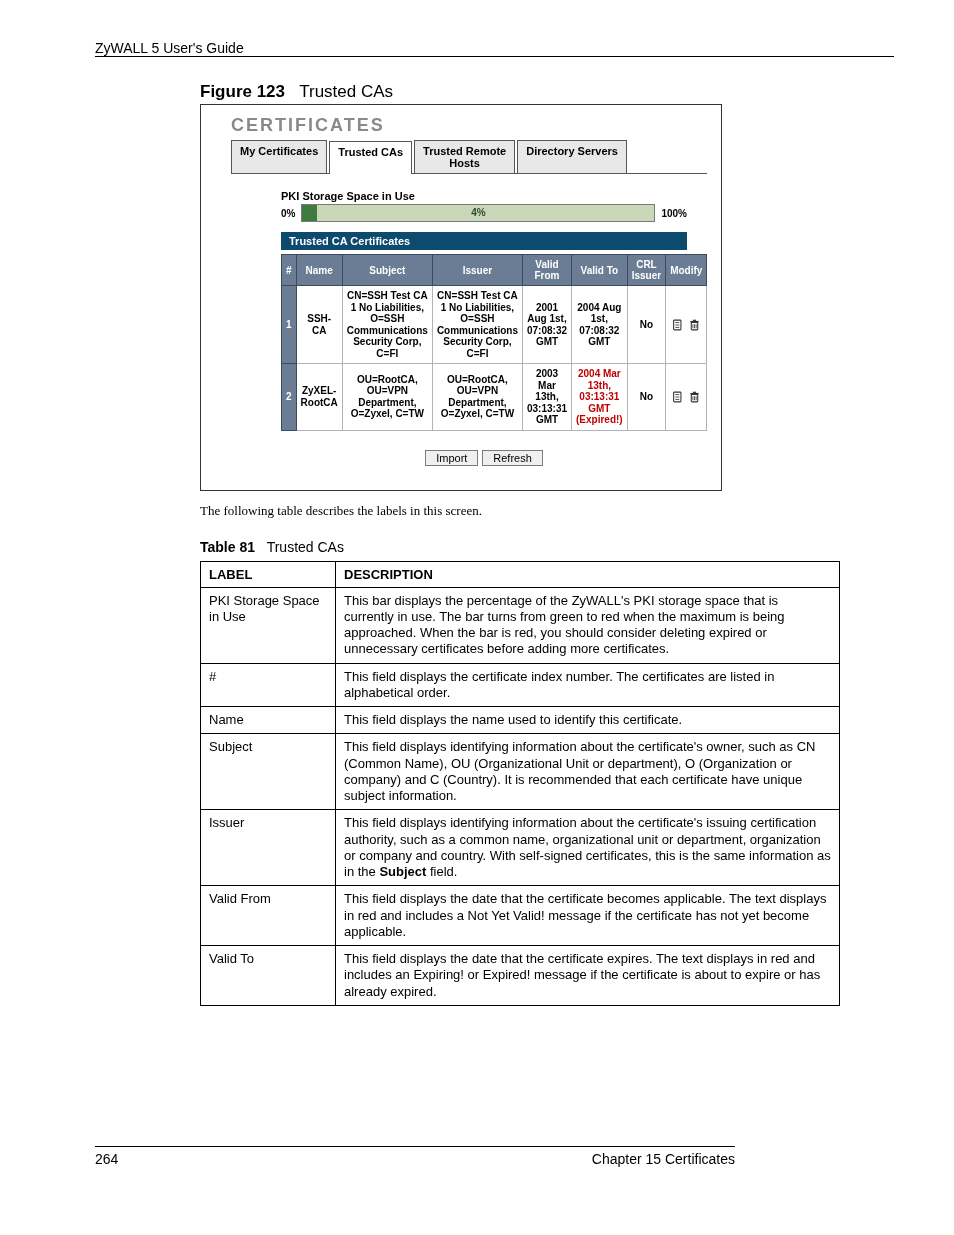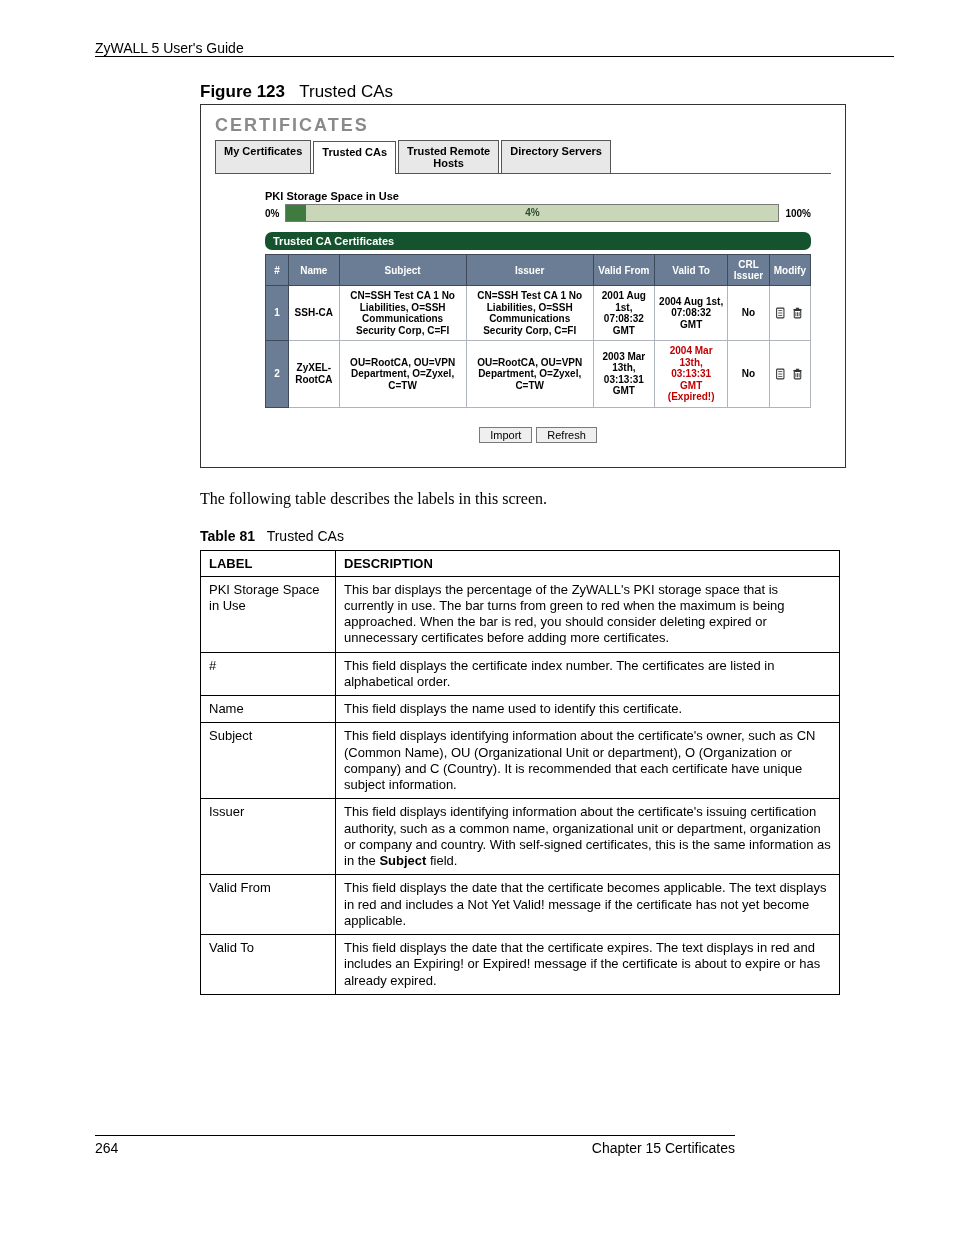--- a/index.html
+++ b/index.html
@@ -18,25 +18,25 @@
   }
   .figure-caption {
     font-size: 17px;
     margin-bottom: 2px;
   }
   .figure-caption .fig-num { font-weight: bold; }
 
   
   .shot {
     border: 1px solid #333;
-    width: 646px;
-    padding: 10px 14px 14px 14px;
+    width: 522px;
+    padding: 10px 14px 14px 30px;
     box-sizing: border-box;
     background: #fff;
-    margin-bottom: 22px;
+    margin-bottom: 12px;
   }
   .shot-title {
     font-family: Arial, sans-serif;
     font-size: 18px;
     font-weight: bold;
     letter-spacing: 2px;
     color: #8a8a8a;
     margin-bottom: 4px;
   }
 
@@ -96,27 +96,26 @@
     font-weight: bold;
     color: #2c4a2c;
     line-height: 16px;
   }
   .pki-end {
     font-size: 10px;
     font-weight: bold;
   }
 
   .sub-bar {
-    background: #14532d;
+    background: #0c4a6e;
     color: #fff;
     font-size: 11px;
     font-weight: bold;
     padding: 3px 8px;
     margin-top: 10px;
-    border-radius: 7px;
   }
 
   table.cert {
     width: 100%;
     border-collapse: collapse;
     font-size: 10px;
     margin-top: 4px;
   }
   table.cert th {
     background: #6b7d94;
@@ -155,21 +154,21 @@
     background: #efefef;
     border: 1px solid #7a7a7a;
     cursor: pointer;
   }
 
   .icon-svg { width:13px; height:14px; vertical-align:middle; }
 
   
   .body-text {
     font-family: "Times New Roman", Times, serif;
-    font-size: 16px;
+    font-size: 13px;
     margin: 0 0 20px 0;
     width: 640px;
   }
 
   .tbl-caption { font-size: 14px; margin-bottom: 6px; }
   .tbl-caption .tbl-num { font-weight: bold; }
 
   table.desc {
     width: 640px;
     border-collapse: collapse;

